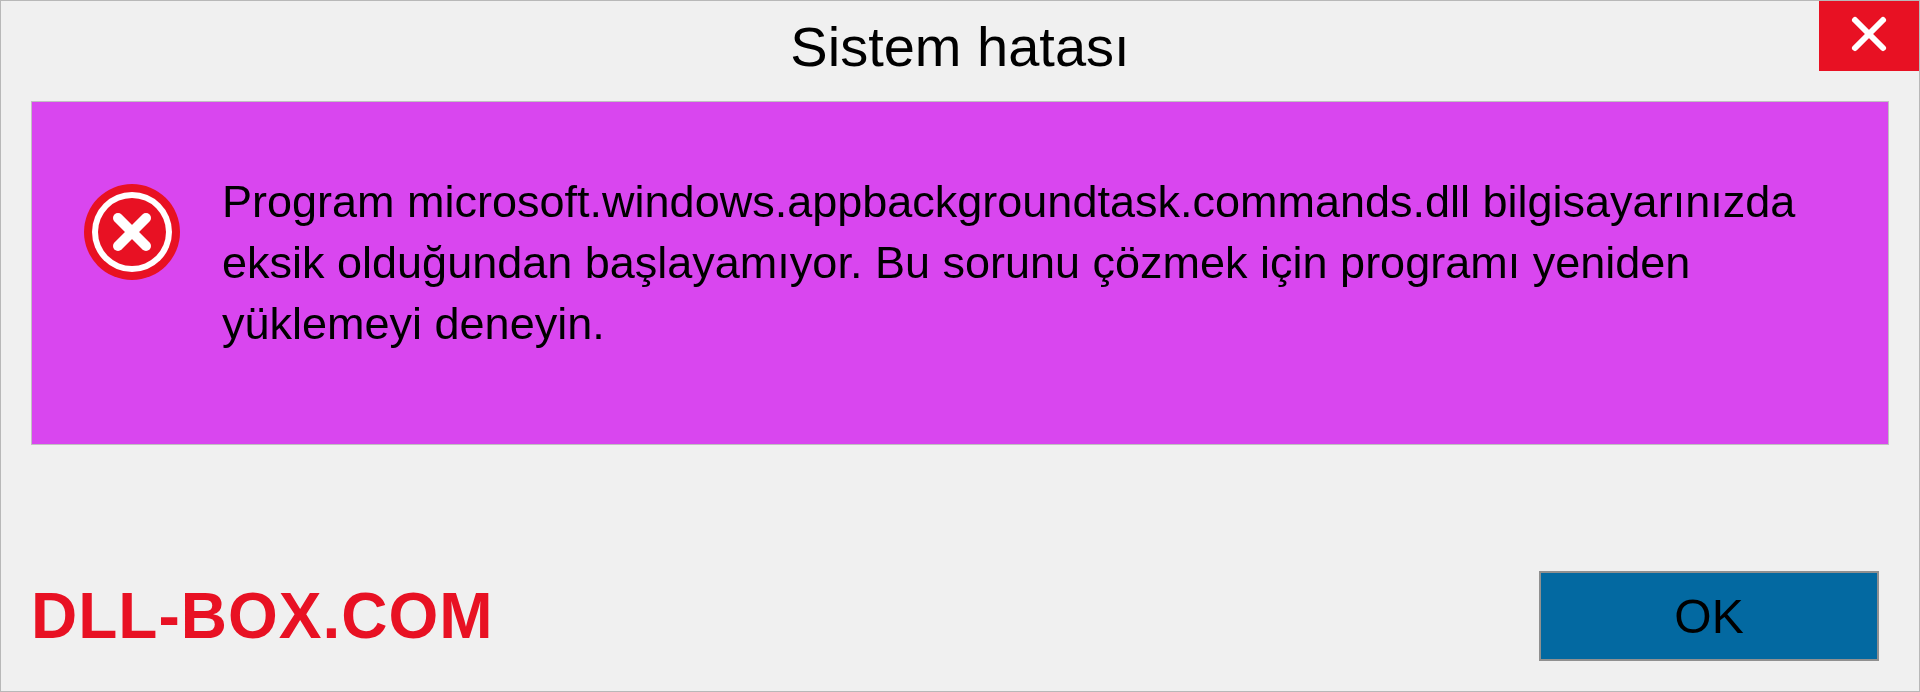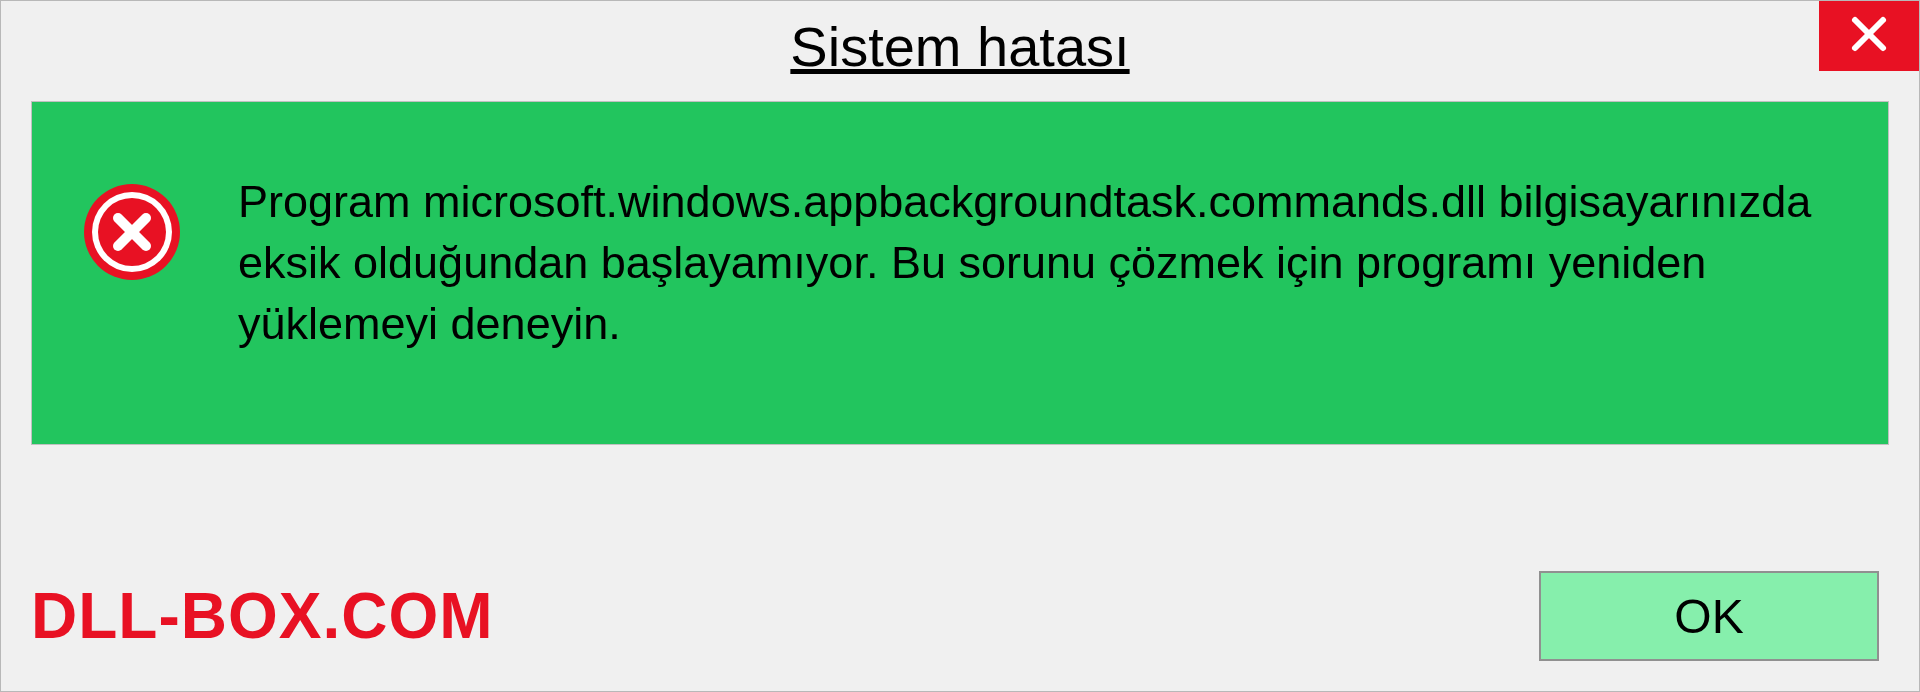--- a/index.html
+++ b/index.html
@@ -23,21 +23,20 @@
       border: 1px solid #b8b8b8;
       position: relative;
     }
     
     .titlebar {
       height: 90px;
       display: flex;
       align-items: center;
       justify-content: center;
       position: relative;
-      text-decoration: underline;
     }
     
     .title-text {
       font-size: 56px;
       font-weight: 400;
       color: #000;
       text-align: center;
     }
     
     .close-button {
@@ -53,26 +52,26 @@
       cursor: pointer;
     }
     
     .close-button svg {
       width: 40px;
       height: 40px;
     }
     
     .content-area {
       margin: 10px 30px 20px 30px;
-      background: #22c55e;
+      background: #d946ef;
       border: 1px solid #c0c0c0;
       padding: 70px 50px 90px 50px;
       display: flex;
       align-items: flex-start;
-      gap: 56px;
+      gap: 40px;
     }
     
     .error-icon {
       flex-shrink: 0;
       width: 100px;
       height: 100px;
       margin-top: 10px;
     }
     
     .error-icon svg {
@@ -102,21 +101,21 @@
       font-size: 64px;
       font-weight: 900;
       color: #e81123;
       letter-spacing: 1px;
       font-family: Arial, sans-serif;
     }
     
     .ok-button {
       width: 340px;
       height: 90px;
-      background: #86efac;
+      background: #0369a1;
       border: 2px solid #909090;
       font-size: 48px;
       color: #000;
       display: flex;
       align-items: center;
       justify-content: center;
       cursor: pointer;
       font-family: inherit;
     }
   </style>

